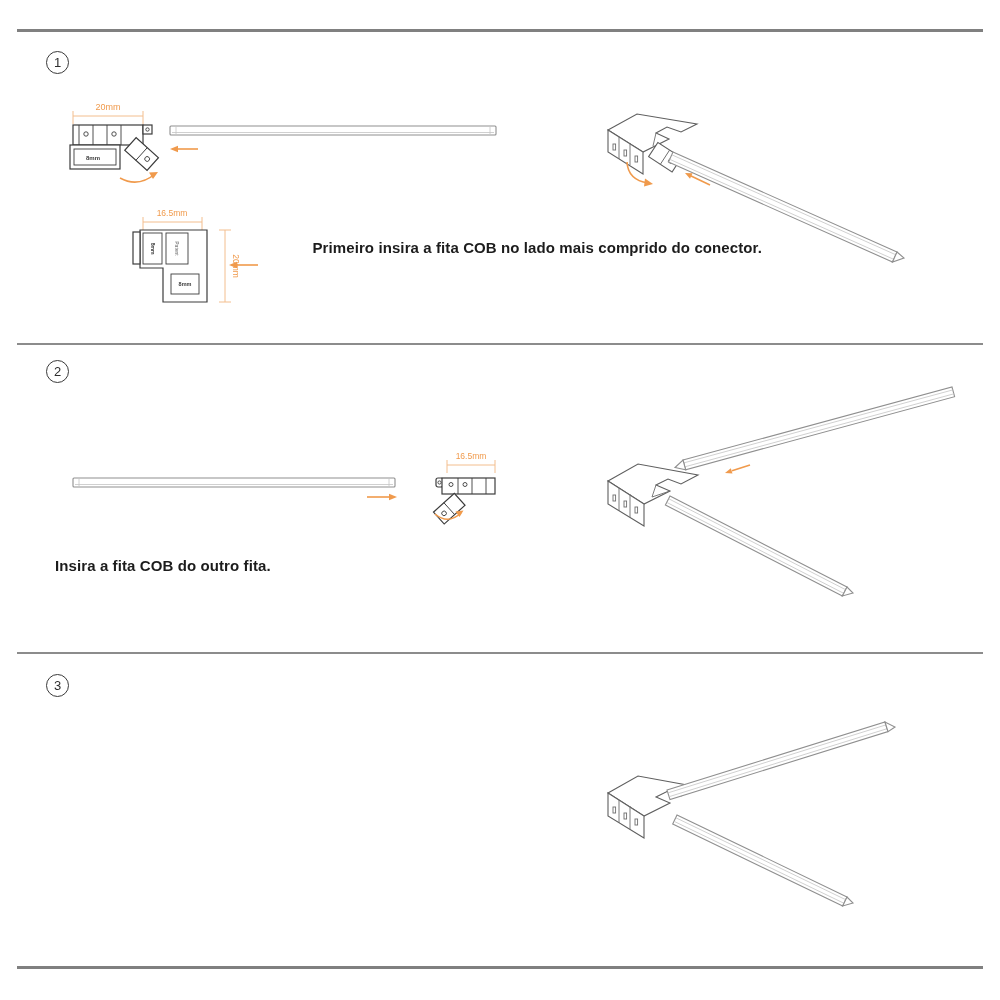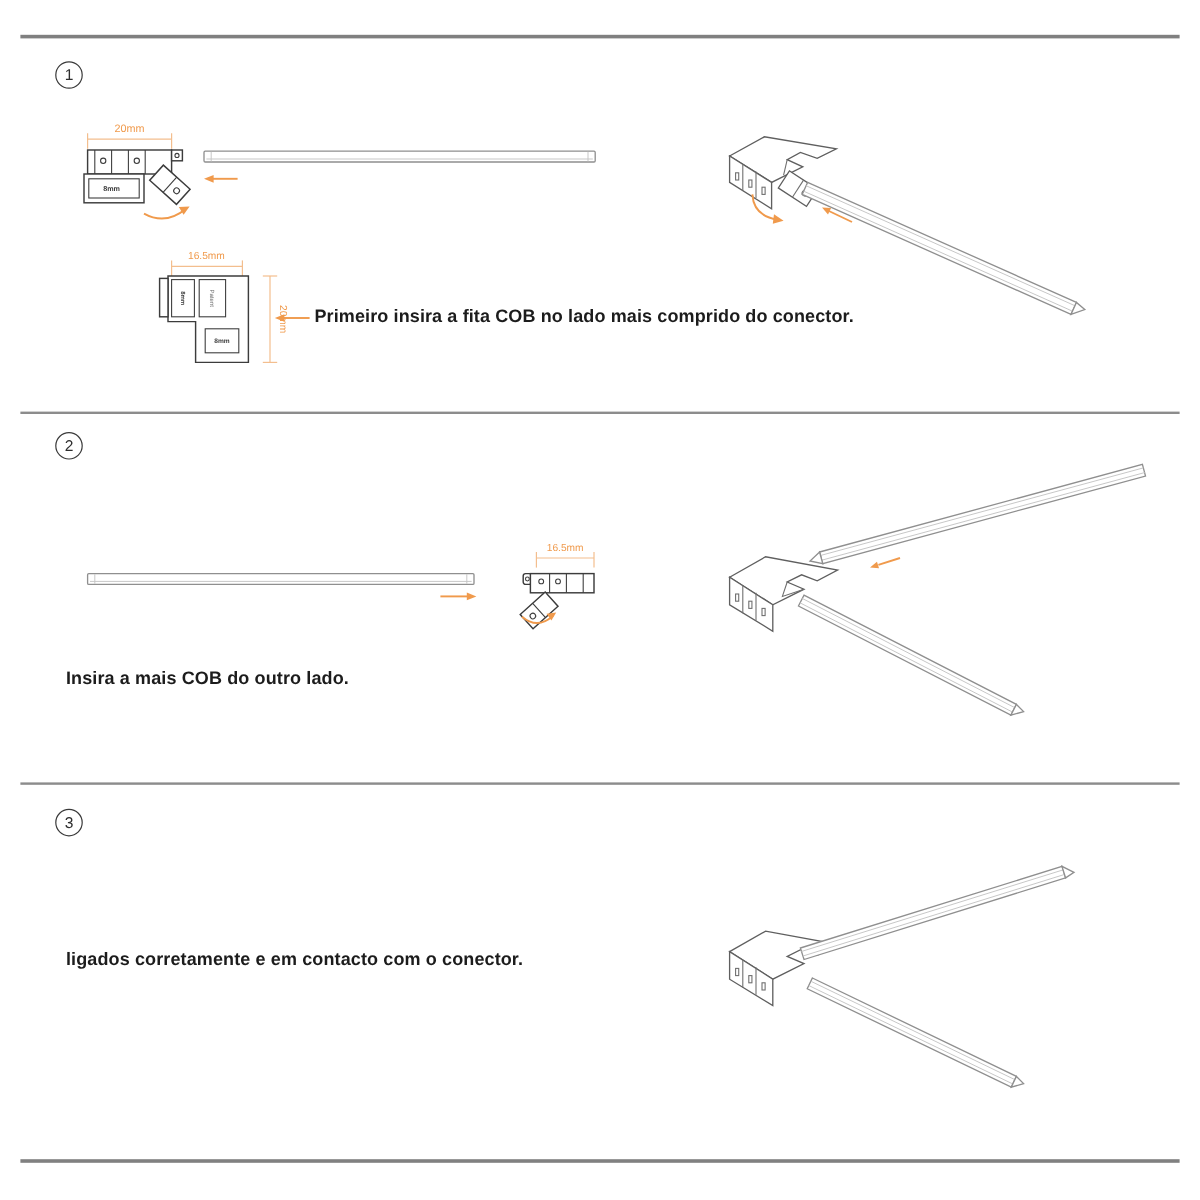--- a/index.html
+++ b/index.html
@@ -112,21 +112,21 @@
       <text class="graylabel" font-size="5" text-anchor="middle" transform="rotate(90 51 43.5)" x="51" y="45.5">Patent</text>
       <rect class="darkline" x="45" y="69" width="28" height="20" fill="none"></rect>
       <text class="tinylabel" font-size="5.5" text-anchor="middle" x="59" y="81">8mm</text>
     </g>
   </svg>
 
   <svg style="left:226px;top:258px;" width="34" height="14" viewBox="0 0 34 14">
     <line class="accent" x1="32" y1="7" x2="9" y2="7"></line>
     <polygon class="accent-head" points="3,7 11,3.8 11,10.2"></polygon>
   </svg>
-  <div class="caption" style="left:262px;top:254px;width:500px;">Primeiro insira a fita COB no lado mais comprido do conector.</div>
+  <div class="caption" style="left:262px;top:238px;width:500px;text-align:right;">Primeiro insira a fita COB no lado mais comprido do conector.</div>
 
   <svg style="left:593px;top:96px;" width="325" height="175" viewBox="0 0 325 175">
     <g>
       <path class="mid" d="M15,34 L44,18 L104,28 L88,36 L74,31 L63,37 L76,43 L50,56 Z"></path>
       <path class="mid" d="M15,34 L15,56 L50,78 L50,56 Z"></path>
       <line class="midline" x1="26" y1="41" x2="26" y2="63"></line>
       <line class="midline" x1="37" y1="47" x2="37" y2="69"></line>
       <rect class="midline" x="20" y="48" width="2.6" height="6" fill="none"></rect>
       <rect class="midline" x="31" y="54" width="2.6" height="6" fill="none"></rect>
       <rect class="midline" x="42" y="60" width="2.6" height="6" fill="none"></rect>
@@ -189,21 +189,21 @@
       <rect class="dark" x="7" y="52" width="28" height="16"></rect>
       <line class="darkline" x1="21" y1="52" x2="21" y2="68"></line>
       <circle class="darkline" cx="14" cy="60" r="2.3"></circle>
     </g>
     <g>
       <path class="accent" d="M7,66 Q20,77 33,65"></path>
       <polygon class="accent-head" points="35.5,62.5 27.5,63.5 31.5,69"></polygon>
     </g>
   </svg>
 
-  <div class="caption" style="left:55px;top:556px;width:420px;">Insira a mais COB do outro lado.</div>
+  <div class="caption" style="left:55px;top:556px;width:420px;">Insira a fita COB do outro fita.</div>
 
   <svg style="left:592px;top:376px;" width="380" height="218" viewBox="0 0 380 218">
     <g>
       <path class="mid" d="M16,105 L46,88 L106,99 L89,108 L76,103 L64,109 L78,115 L52,128 Z"></path>
       <path class="mid" d="M16,105 L16,128 L52,150 L52,128 Z"></path>
       <line class="midline" x1="27" y1="112" x2="27" y2="135"></line>
       <line class="midline" x1="38" y1="118" x2="38" y2="141"></line>
       <rect class="midline" x="21" y="119" width="2.6" height="6" fill="none"></rect>
       <rect class="midline" x="32" y="125" width="2.6" height="6" fill="none"></rect>
       <rect class="midline" x="43" y="131" width="2.6" height="6" fill="none"></rect>
@@ -225,21 +225,20 @@
       <line class="accent" x1="158" y1="89" x2="140" y2="94.7"></line>
       <polygon class="accent-head" points="133,97 138.8,92.2 140.5,97.6"></polygon>
     </g>
   </svg>
 
   <div class="step-circle" style="left:46px;top:674px;">
     <span>3</span>
   </div>
 
   <div class="caption" style="left:55px;top:790px;width:480px;">
-    <div>ligados corretamente e em contacto com o conector.</div>
   </div>
 
   <svg style="left:596px;top:700px;" width="345" height="212" viewBox="0 0 345 212">
     <g>
       <path class="mid" d="M12,93 L42,76 L102,87 L85,96 L72,91 L60,97 L74,103 L48,116 Z"></path>
       <path class="mid" d="M12,93 L12,116 L48,138 L48,116 Z"></path>
       <line class="midline" x1="23" y1="100" x2="23" y2="123"></line>
       <line class="midline" x1="34" y1="106" x2="34" y2="129"></line>
       <rect class="midline" x="17" y="107" width="2.6" height="6" fill="none"></rect>
       <rect class="midline" x="28" y="113" width="2.6" height="6" fill="none"></rect>

